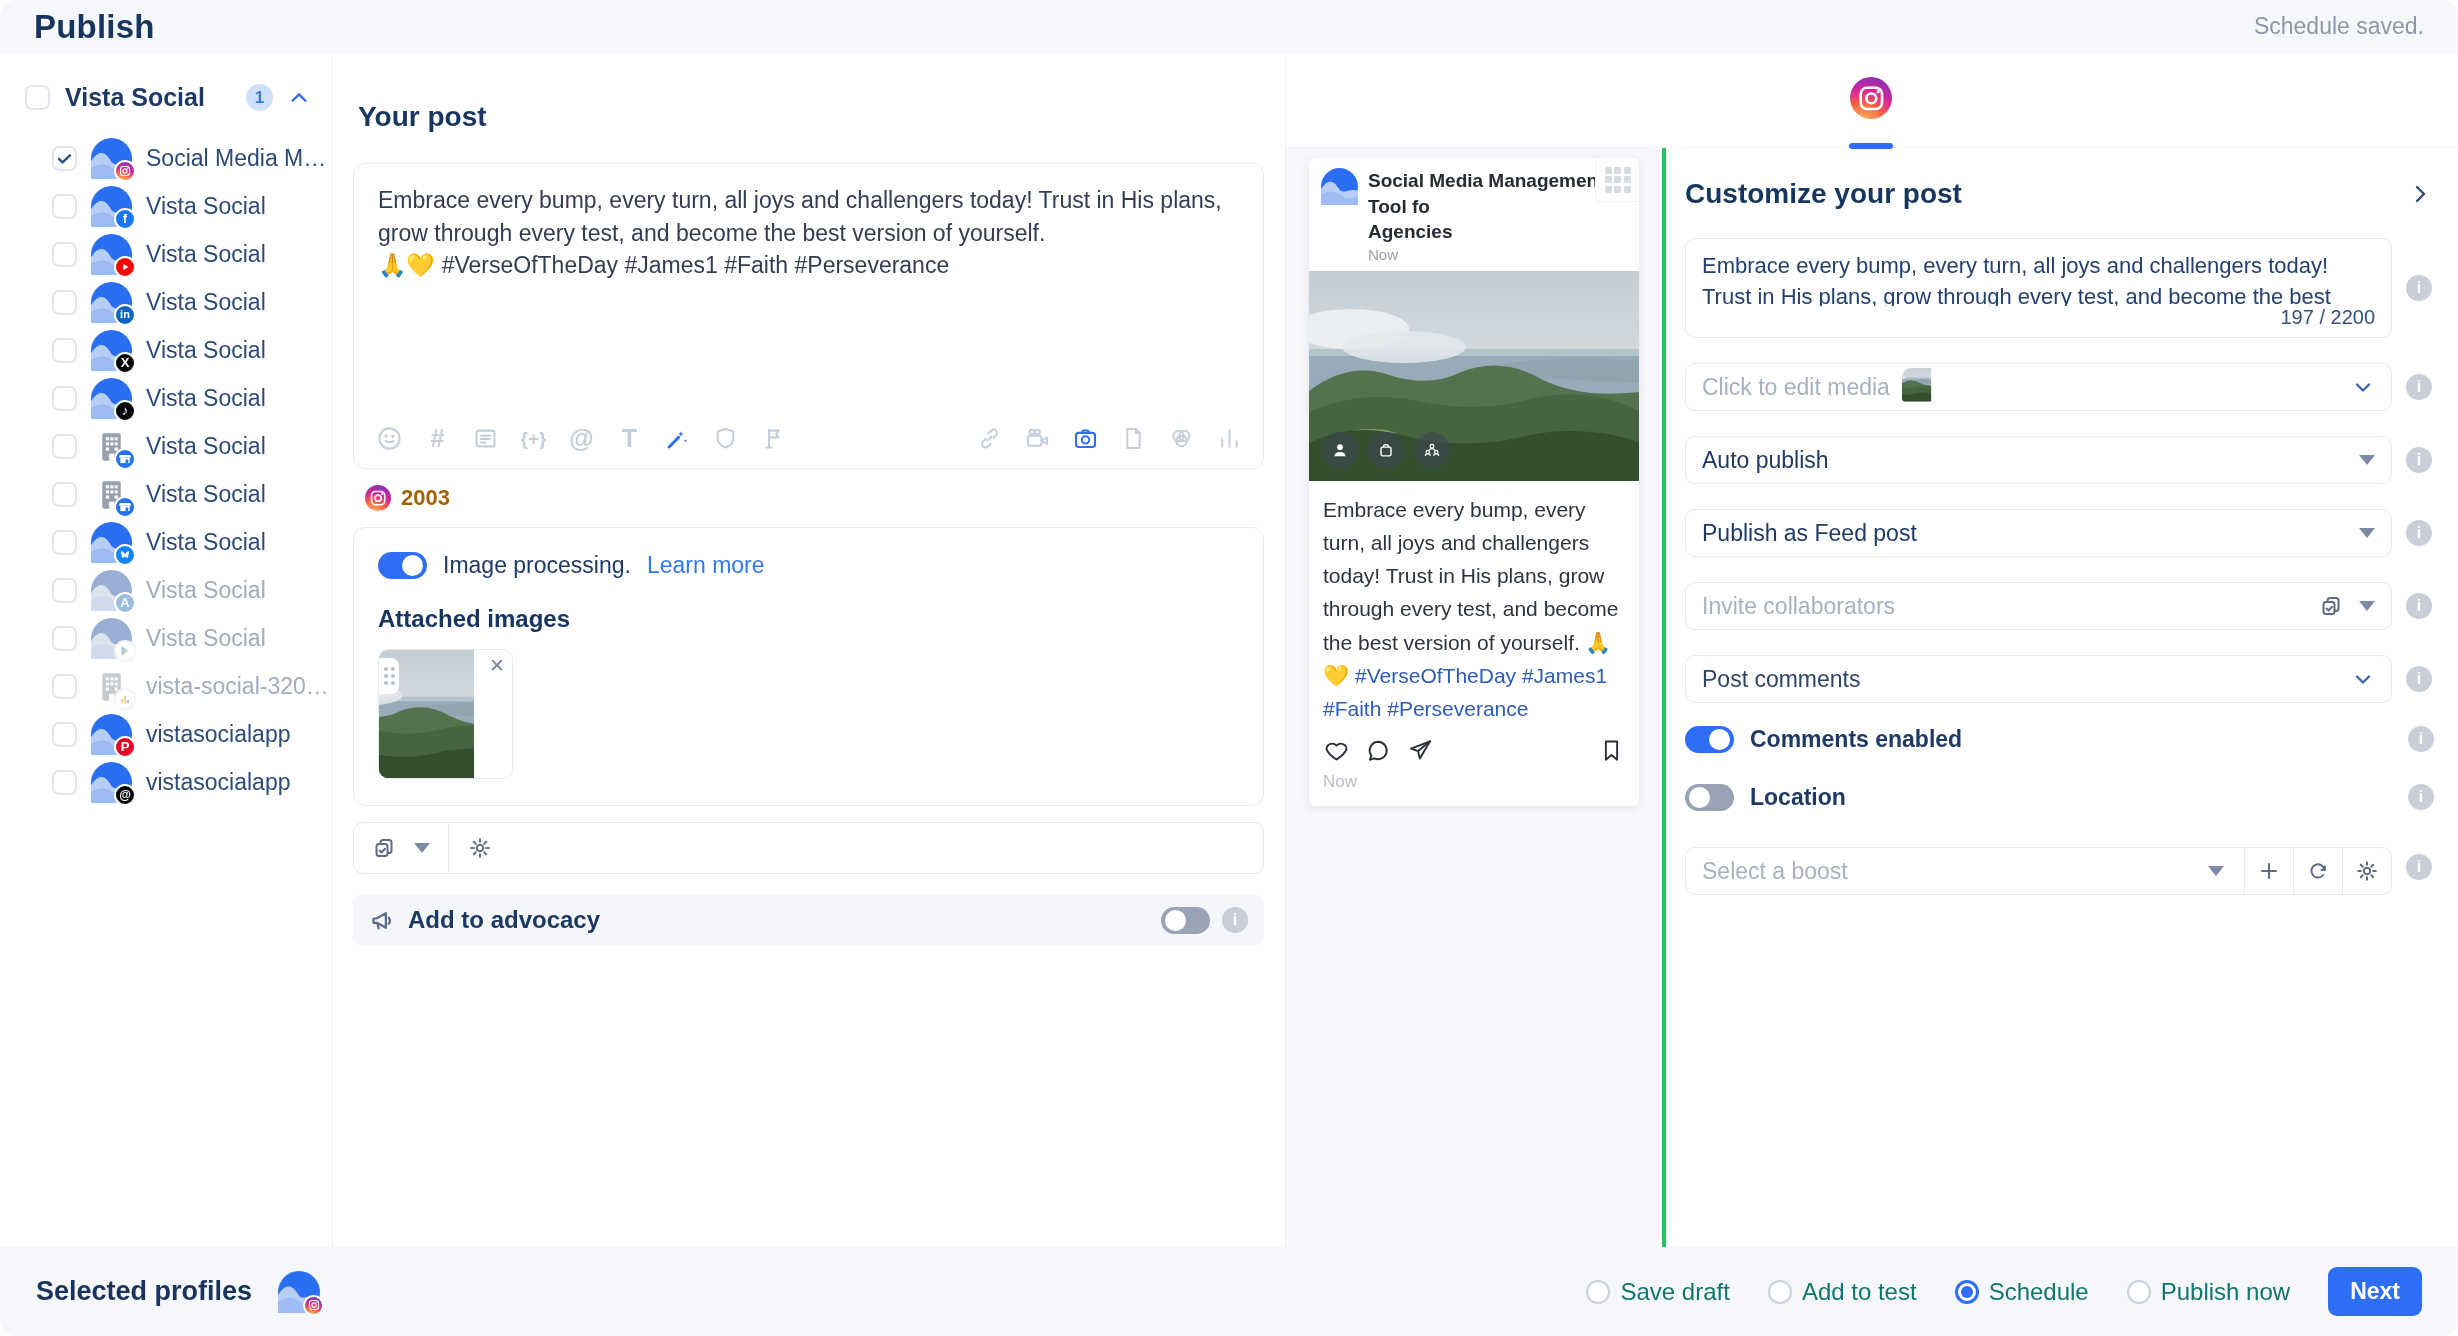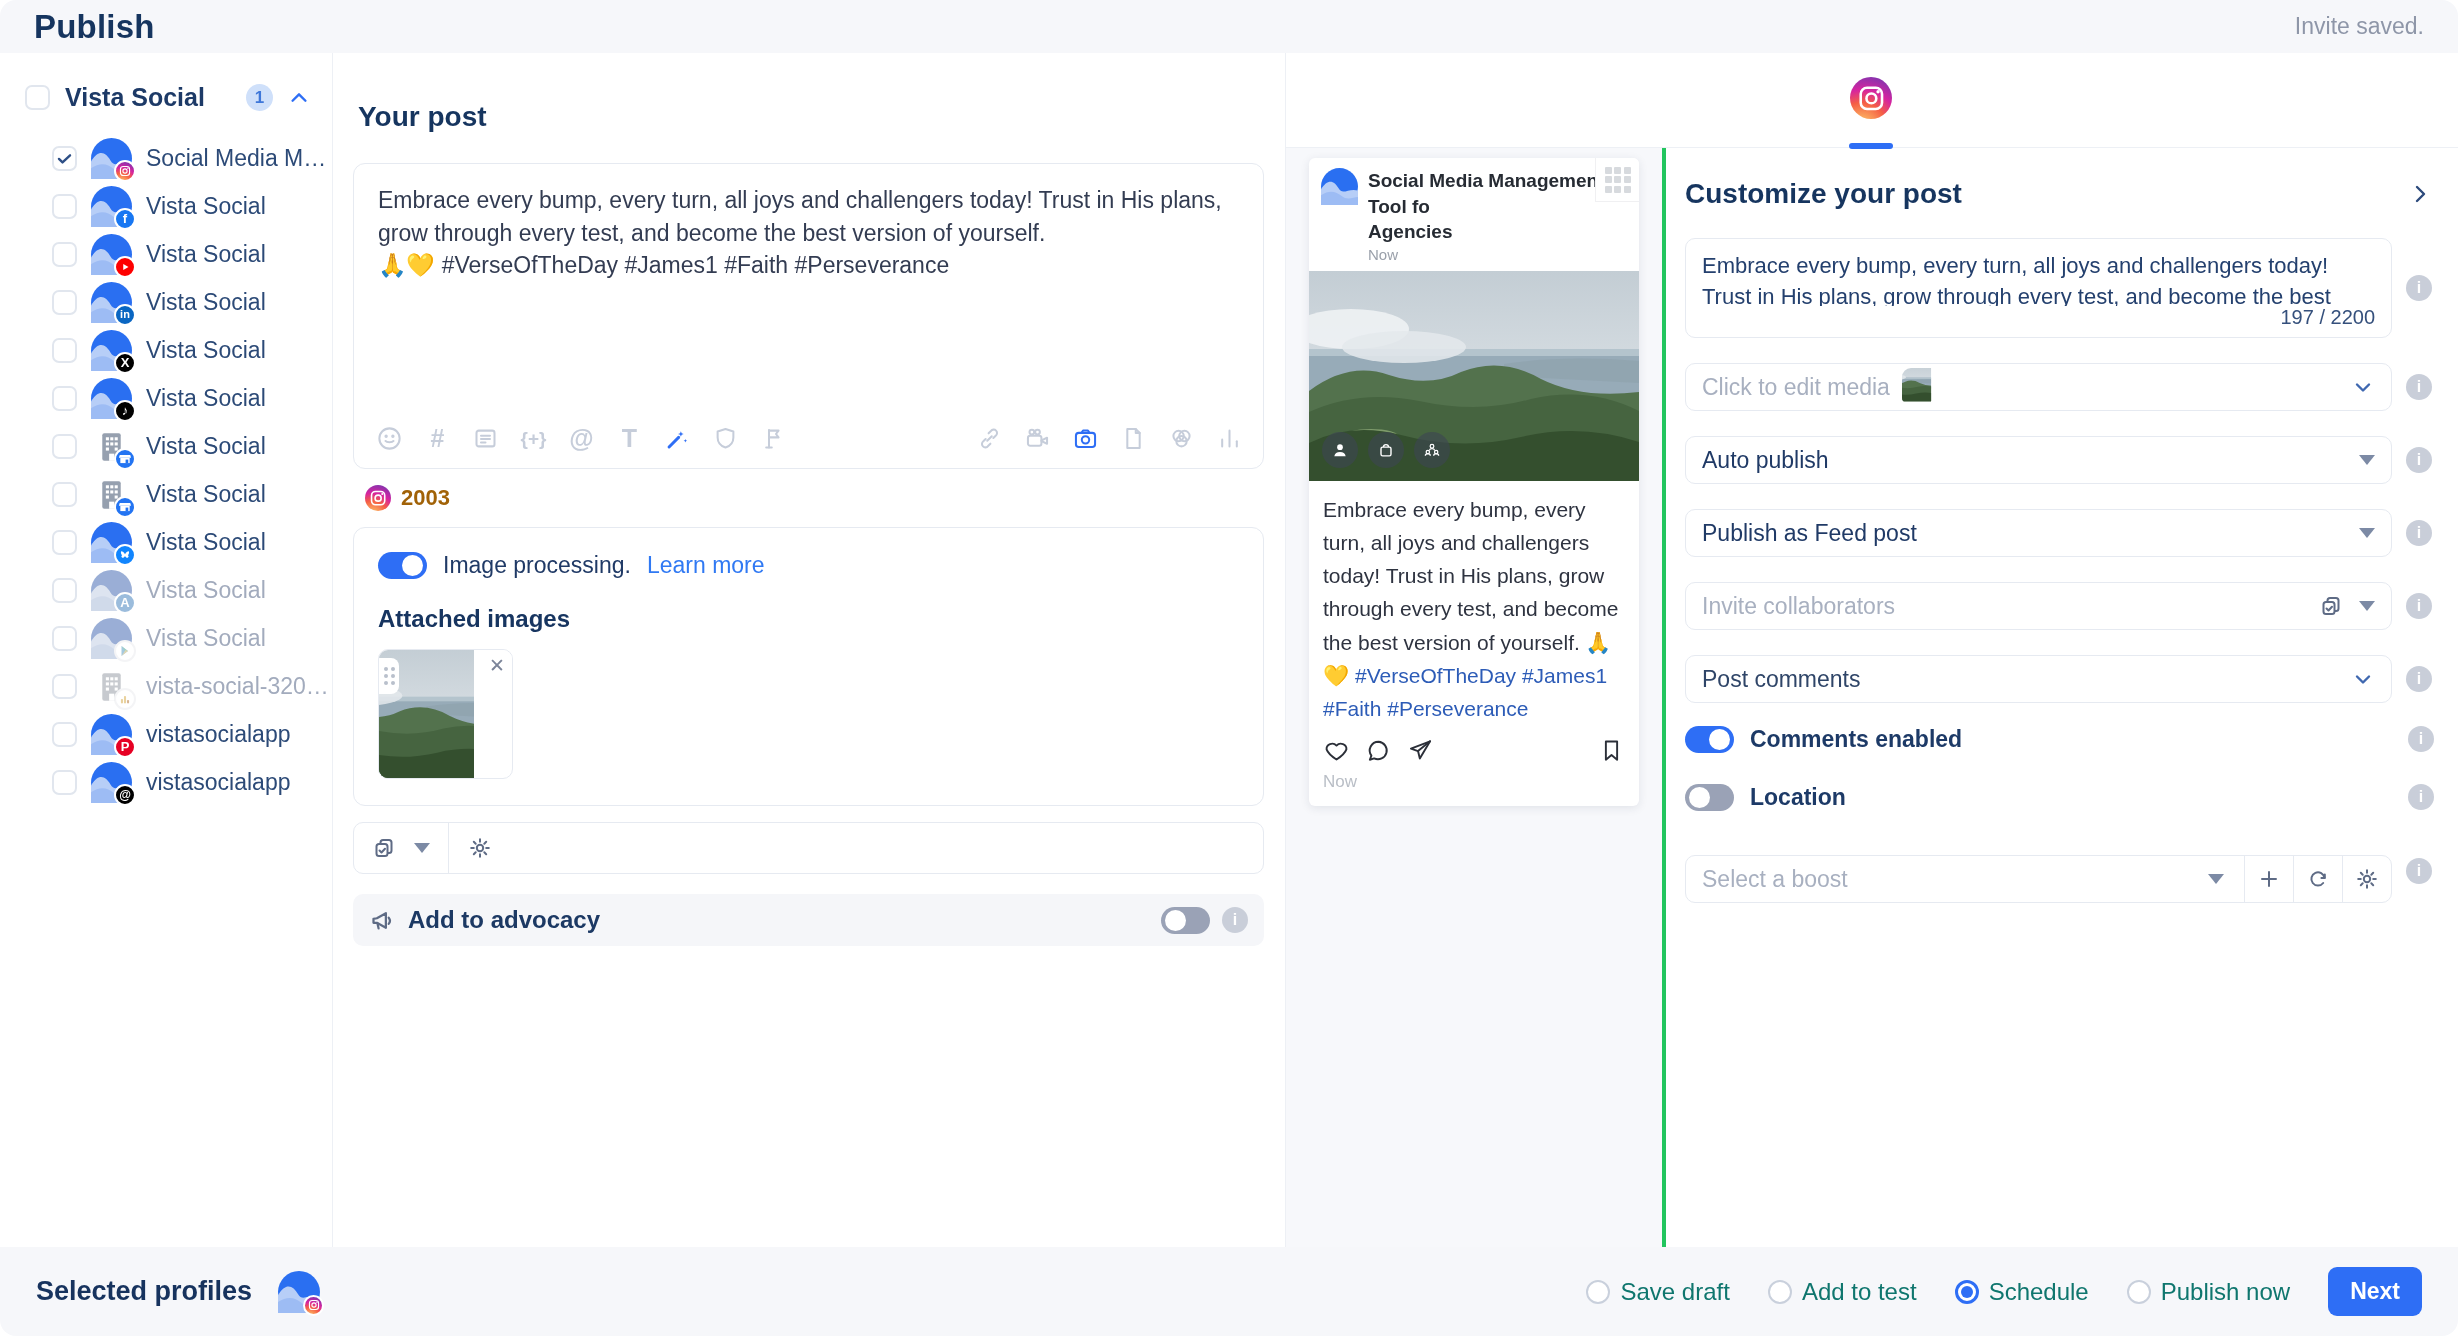--- a/index.html
+++ b/index.html
@@ -119,21 +119,21 @@
   .cap-box{height:100px;padding:12px 16px 8px;display:flex;flex-direction:column;margin-bottom:0;}
   .cap-text{font-size:22px;line-height:1.4;color:#24406e;flex:1;overflow:hidden;white-space:pre-wrap;}
   .cap-count{align-self:flex-end;font-size:20px;color:#35507c;}
   .field{height:48px;display:flex;align-items:center;padding:0 16px;font-size:23px;color:#203a66;}
   .field .fl{flex:1;}
   .field .ph{color:#a8b0c0;} .mt25{margin-top:25px;} .mt20{margin-top:20px;}
   .mini-thumb{width:38px;height:38px;border-radius:9px;overflow:hidden;margin-left:12px;flex:1;display:flex;}
   .mini-thumb svg.scape{width:38px;height:38px;}
   .toggle-row{display:flex;align-items:center;gap:16px;height:44px;margin-top:14px;width:749px;}
   .tg-label{font-size:23px;font-weight:700;color:#1d3a67;flex:1;}
-  .boost{height:48px;display:flex;align-items:stretch;margin-top:16px;}
+  .boost{height:48px;display:flex;align-items:stretch;margin-top:8px;}
   .boost .bph{flex:1;display:flex;align-items:center;padding-left:16px;font-size:23px;color:#a8b0c0;}
   .boost .bcaret{display:flex;align-items:center;padding-right:20px;}
   .bseg{width:49px;border-left:1.5px solid #e6eaf1;display:flex;align-items:center;justify-content:center;cursor:pointer;}
   .sicon svg{width:24px;height:24px;fill:none;stroke:#5e6b85;stroke-width:2;stroke-linecap:round;stroke-linejoin:round;display:block;}
   .chev svg{width:24px;height:24px;fill:none;stroke:#3f68b0;stroke-width:2.4;stroke-linecap:round;stroke-linejoin:round;display:block;}
   
   .bottombar{height:89px;flex:none;background:#f6f7fa;display:flex;align-items:center;
              justify-content:space-between;padding:0 36px;}
   .bb-left{display:flex;align-items:center;gap:26px;}
   .bb-title{font-size:27px;font-weight:700;color:#17335e;}
@@ -195,21 +195,21 @@
     <path d="M0 141 Q50 118 110 130 Q170 143 222 128 Q280 115 330 140 L330 210 L0 210 Z" fill="#466440"></path>
     <ellipse cx="62" cy="166" rx="28" ry="8" fill="#7e9a6b"></ellipse>
     <path d="M0 172 Q42 151 92 164 Q152 180 212 166 Q272 152 330 171 L330 210 L0 210 Z" fill="#344f2e"></path>
   </symbol>
 </svg>
 
 <div class="app">
 
   <header class="topbar">
     <span class="page-title">Publish</span>
-    <span class="save-status">Invite saved.</span>
+    <span class="save-status">Schedule saved.</span>
   </header>
 
   <div class="main">
 
     <aside class="sidebar">
       <div class="group-row">
         <span class="cb"></span>
         <span class="gname">Vista Social</span>
         <span class="count-badge">1</span>
         <span class="iconbtn">

